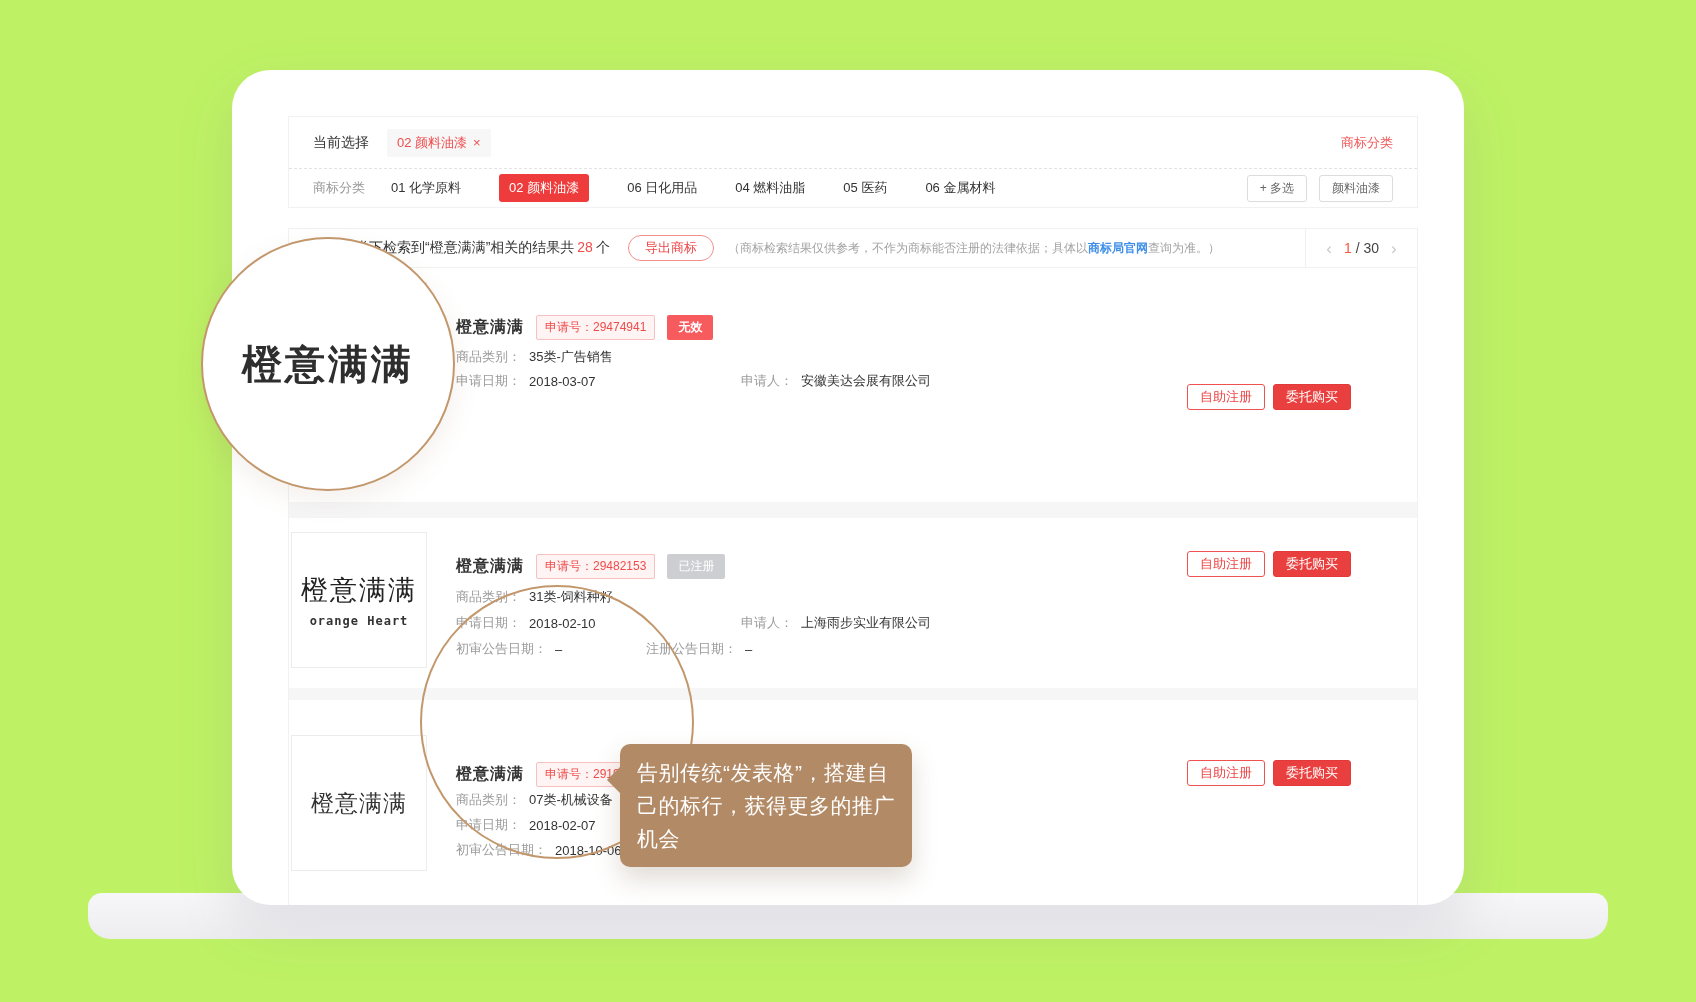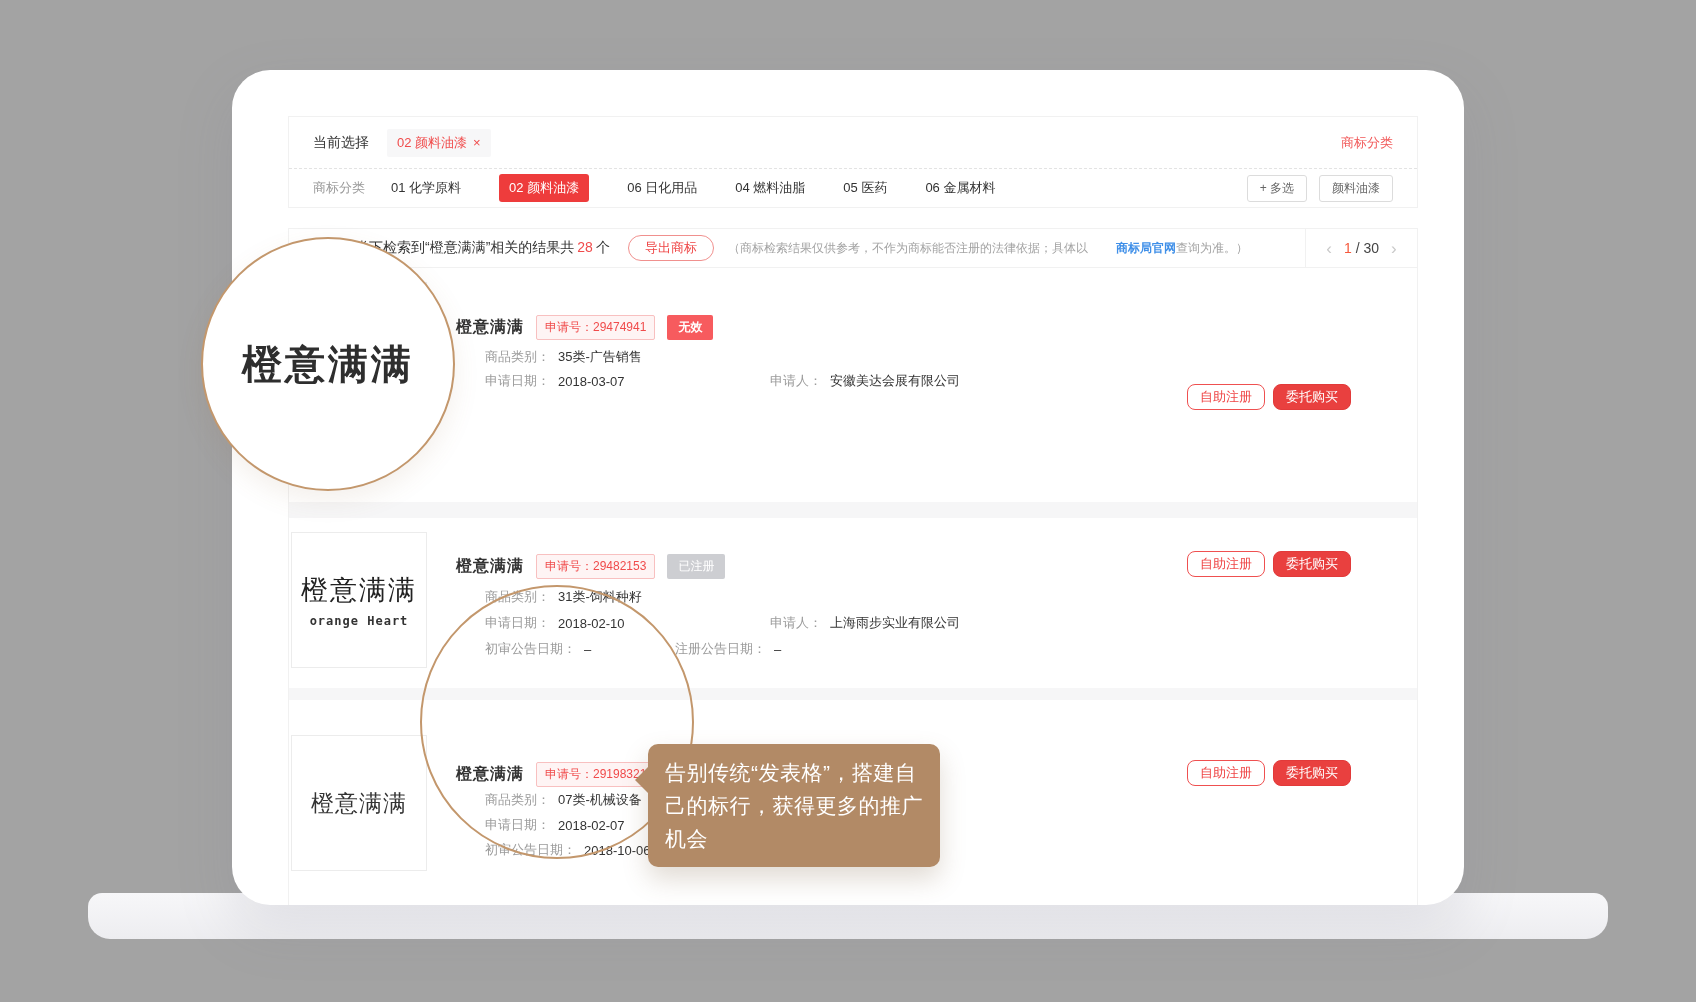--- a/index.html
+++ b/index.html
@@ -2,21 +2,21 @@
 <html><head>
 <meta charset="utf-8">
 <style>
   :root{
     --red:#ee3c3c; --red-text:#f04b4b; --link:#3f8fe8;
     --brown:#b28a66; --circle:#c3976c;
     --lab:#9b9b9b; --val:#333;
   }
   *{box-sizing:border-box;margin:0;padding:0;}
   body{background:#fff;font-family:"Liberation Sans","DejaVu Sans",sans-serif;}
-  .page{position:relative;width:1696px;height:1002px;background:#a3a3a3;overflow:hidden;}
+  .page{position:relative;width:1696px;height:1002px;background:#bef264;overflow:hidden;}
 
   
   .base{position:absolute;left:88px;top:893px;width:1520px;height:46px;z-index:0;
         background:linear-gradient(#f7f7f9,#ecchange 0,#ededf0);background:linear-gradient(#f7f7f9,#ededf0);
         border-radius:14px 14px 22px 22px;}
   .screen{position:absolute;left:232px;top:70px;width:1232px;height:835px;background:#fff;
           border-radius:38px;box-shadow:0 22px 55px rgba(130,130,145,.18);overflow:hidden;z-index:1;}
 
   
   .panel-filter{position:absolute;left:56px;top:46px;width:1130px;height:92px;
@@ -40,21 +40,21 @@
   
   .results-header{position:absolute;left:56px;top:158px;width:1130px;height:40px;
                   border:1px solid #f1f1f1;background:#fff;display:flex;align-items:center;
                   padding:0 136px 0 24px;}
   .summary{font-size:14px;color:#333;white-space:nowrap;}
   .summary .count{color:var(--red-text);margin:0 3px;}
   .export-btn{margin-left:18px;border:1px solid #f0908e;color:#ef4545;background:#fff;
               border-radius:13px;font-size:13px;padding:3px 16px;white-space:nowrap;
               cursor:pointer;font-family:inherit;text-align:right;}
   .disclaimer{margin-left:14px;font-size:12px;color:#a3a3a3;white-space:nowrap;overflow:hidden;}
-  .disclaimer .link{color:var(--link);font-weight:700;cursor:pointer;margin-left:28px;}
+  .disclaimer .link{color:var(--link);font-weight:700;cursor:pointer;}
   .pager{position:absolute;right:0;top:0;bottom:0;width:112px;border-left:1px solid #f1f1f1;
          display:flex;align-items:center;justify-content:center;gap:12px;font-size:14px;}
   .pg-arrow{color:#c9c9c9;font-size:17px;cursor:pointer;line-height:1;}
   .pg-cur{color:#f5593d;}
   .pg-rest{color:#444;}
 
   
   .list{position:absolute;left:56px;top:198px;width:1130px;height:637px;background:#f6f6f7;
         border-left:1px solid #f1f1f1;border-right:1px solid #f1f1f1;}
   .row{position:absolute;left:0;width:100%;background:#fff;}
@@ -76,47 +76,47 @@
   .appno{display:inline-flex;align-items:center;border:1px solid #f8c0c0;background:#fef4f4;
          color:var(--red-text);font-size:12px;padding:3px 8px;border-radius:2px;white-space:nowrap;}
   .badge{font-size:12px;color:#fff;padding:4px 11px;border-radius:2px;white-space:nowrap;}
   .badge-invalid{background:#f75b5e;font-weight:bold;}
   .badge-registered{background:#cdced2;}
 
   .line{position:absolute;left:167px;font-size:13px;white-space:nowrap;height:18px;display:flex;align-items:center;}
   .row1 .l-cat{top:80px;}  .row1 .l-date{top:104px;}
   .row2 .l-cat{top:70px;}  .row2 .l-date{top:96px;}  .row2 .l-pub{top:122px;}
   .row3 .l-cat{top:91px;}  .row3 .l-date{top:116px;} .row3 .l-pub{top:141px;}
-  .lab{color:var(--lab);margin-right:8px;padding-left:29px;}
+  .lab{color:var(--lab);margin-right:8px;}
   .val{color:var(--val);}
   .pair{position:absolute;display:flex;align-items:center;}
   .pair-applicant{left:285px;}
   .pair-reg{left:190px;}
 
-  .btn{position:absolute;width:78px;height:26px;border-radius:8px;font-size:13px;
+  .btn{position:absolute;width:78px;height:26px;border-radius:3px;font-size:13px;
        cursor:pointer;font-family:inherit;display:flex;align-items:center;justify-content:center;}
   .btn-outline{border:1px solid #ef5050;background:#fff;color:#ef4545;right:152px;}
   .btn-solid{border:1px solid #e23a3a;background:#e9403f;color:#fff;right:66px;}
   .row1 .btn{top:116px;} .row2 .btn{top:33px;} .row3 .btn{top:60px;}
 
   
   .magnify{position:absolute;left:201px;top:237px;width:254px;height:254px;border-radius:50%;
            background:#fff;border:2px solid var(--circle);z-index:5;display:flex;align-items:center;
            justify-content:center;box-shadow:0 10px 26px rgba(150,110,70,.10);}
   .magnify-text{font-size:40px;font-weight:700;color:#2e2e2e;letter-spacing:3px;}
   .ring{position:absolute;left:420px;top:585px;width:274px;height:274px;border-radius:50%;
         border:2px solid var(--circle);z-index:5;}
   .callout{position:absolute;z-index:6;background:var(--brown);color:#fff;border-radius:10px;
            font-size:21px;line-height:33px;padding:12px 17px;letter-spacing:.5px;
            box-shadow:0 12px 26px rgba(120,90,60,.22);}
   .callout::before{content:"";position:absolute;left:-13px;border-top:14px solid transparent;
                    border-bottom:14px solid transparent;border-right:14px solid var(--brown);}
   .callout1{left:430px;top:392px;width:302px;}
   .callout1::before{top:20px;}
-  .callout2{left:648px;top:744px;width:292px;}
+  .callout2{left:620px;top:744px;width:292px;}
   .callout2::before{top:22px;}
 </style>
 </head>
 <body>
 
 <div class="page">
   <div class="base"></div>
 
   <div class="screen">
 

